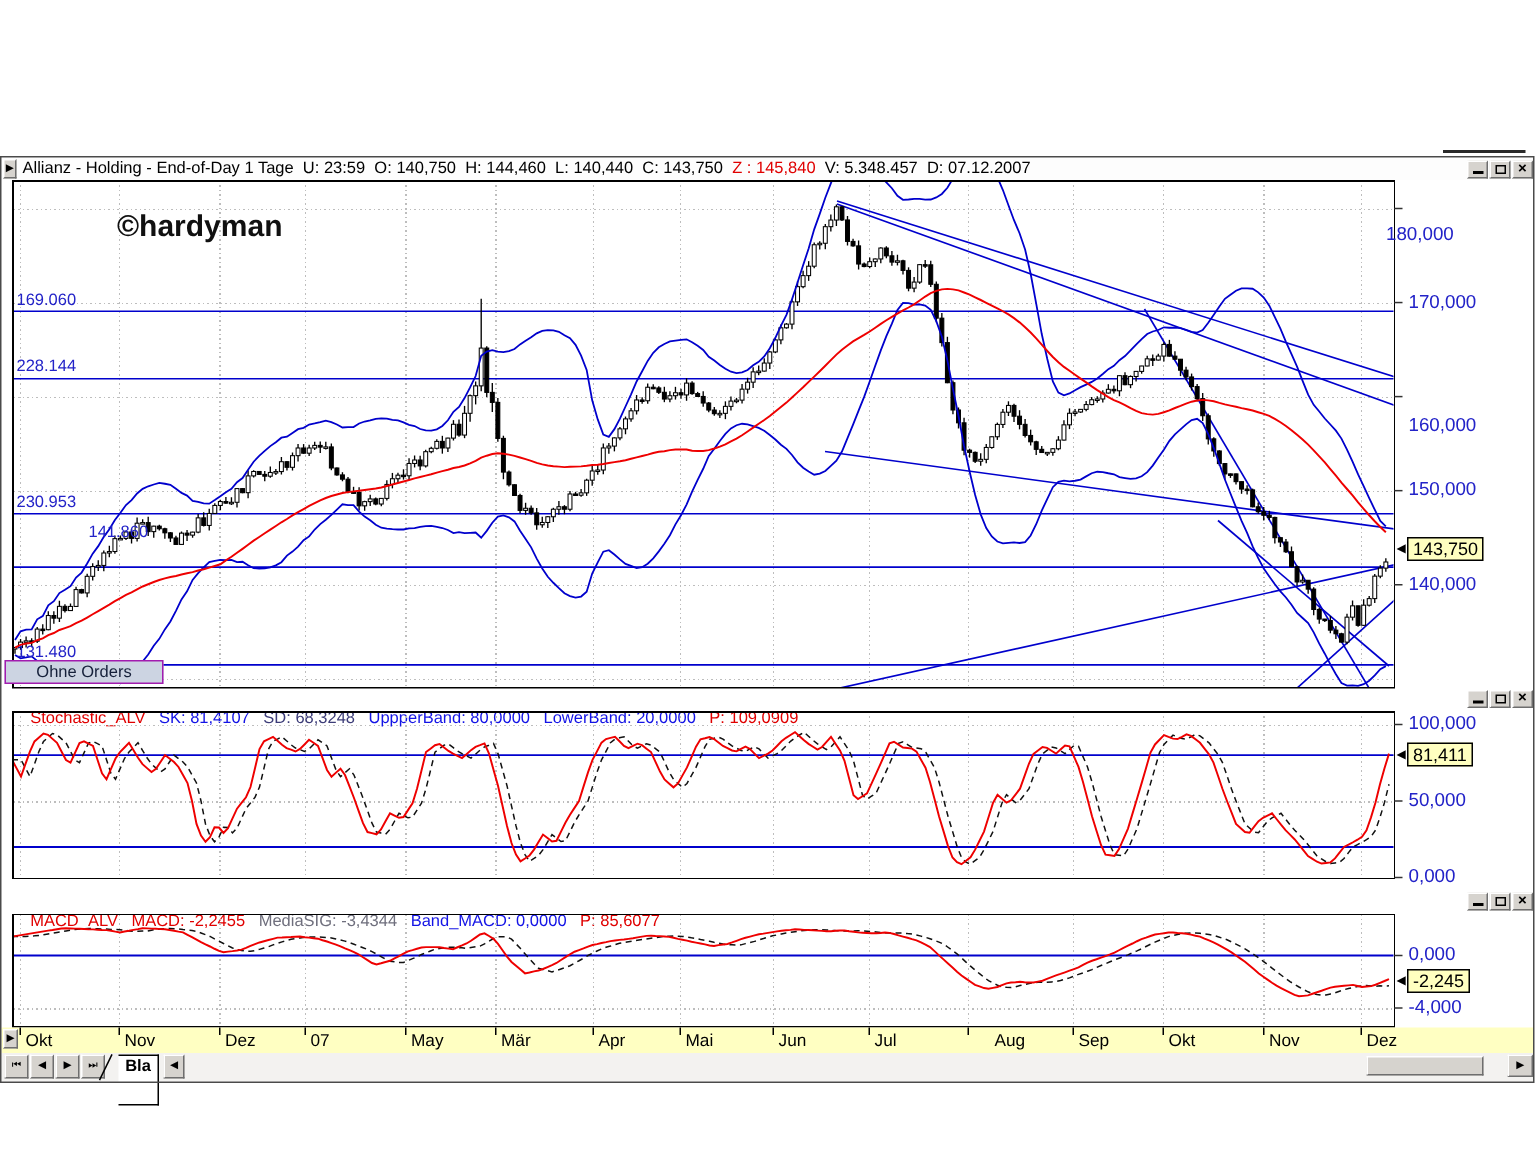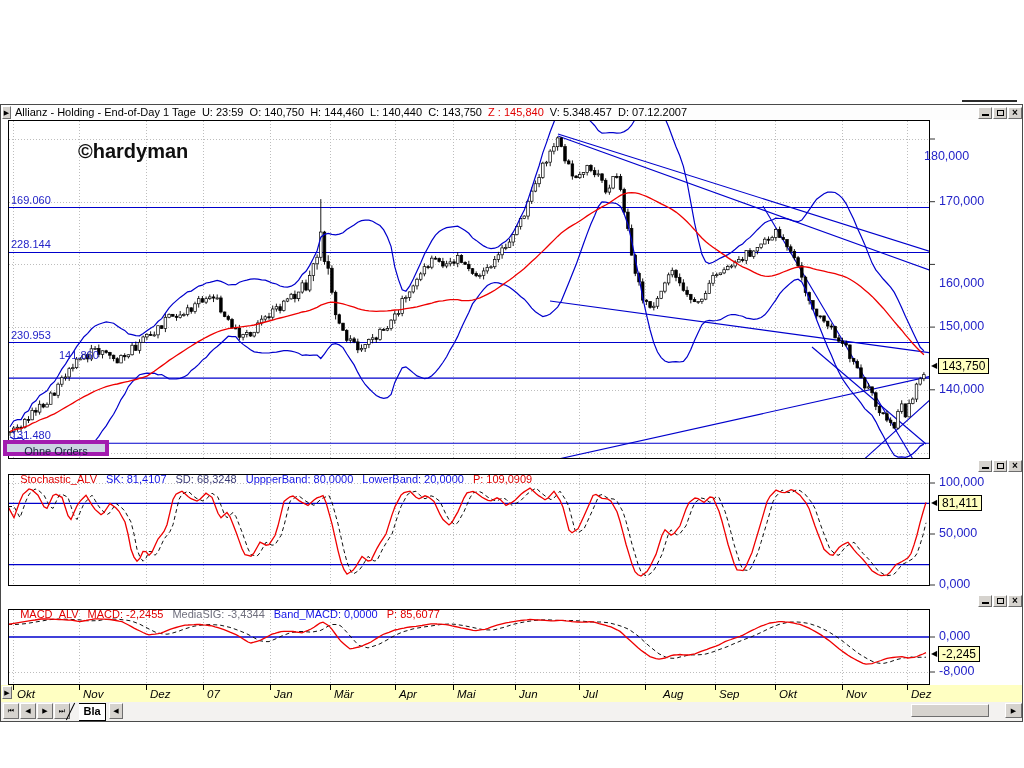--- a/index.html
+++ b/index.html
@@ -17,29 +17,29 @@
   .winbtn .box{position:absolute;left:3px;top:2px;width:7px;height:6px;border:1px solid #000;box-sizing:border-box;}
   .winbtn .x{font-size:10px;line-height:10px;display:block;margin-top:0px;}
   svg{position:absolute;left:0;}
   .axis-label{position:absolute;color:#2323c8;font-size:12.5px;white-space:nowrap;}
   .lvl-label{position:absolute;color:#2323c8;font-size:11px;white-space:nowrap;}
   .ybox{position:absolute;background:#ffffc0;border:1px solid #000;color:#000;font-size:12px;
     padding:0 3px;line-height:14px;white-space:nowrap;}
   .yarrow{position:absolute;color:#000;font-size:8px;line-height:8px;}
   #watermark{position:absolute;left:78px;top:140px;font-size:20px;font-weight:bold;color:#101010;}
   #ohne-orders{position:absolute;left:3px;top:440px;width:106px;height:16px;background:#ccd4e2;
-    border:4px solid #a21caf;box-sizing:border-box;color:#15203a;font-size:11px;line-height:14px;text-align:center;}
+    border:1px solid #a21caf;box-sizing:border-box;color:#15203a;font-size:11px;line-height:14px;text-align:center;}
   .ind-header{position:absolute;left:14px;height:13px;font-size:11px;white-space:pre;}
   .ind-header span{margin-right:9px;}
   #xaxis-strip{left:1px;top:685px;width:1021px;height:17px;background:#ffffc2;}
   .xtick{position:absolute;top:0;width:1px;height:5px;background:#000;}
-  .xlabel{position:absolute;top:3px;font-size:11.5px;color:#000;font-style:italic;}
+  .xlabel{position:absolute;top:3px;font-size:11.5px;color:#000;}
   #tabbar{left:1px;top:702px;width:1021px;height:19px;background:#f3f2f0;}
   .navbtn{width:16px;height:16px;top:1px;font-size:7px;line-height:14px;color:#000;}
-  #tab-bla{position:absolute;left:78px;top:1px;width:27px;height:18px;background:#fff;border:1px solid #000;
+  #tab-bla{position:absolute;left:78px;top:1px;width:27px;height:34px;background:#fff;border:1px solid #000;
     border-left:none;box-sizing:border-box;font-size:11px;font-weight:bold;text-align:center;line-height:15px;}
   #tab-slant{position:absolute;left:69px;top:0px;width:1px;height:19px;background:#000;transform:rotate(26deg);}
   #scroll-thumb{left:910px;top:2px;width:78px;height:13px;}
   #scroll-right{left:1004px;top:1px;width:17px;height:15px;font-size:7px;line-height:13px;}
   #top-artifact{left:962px;top:100px;width:55px;height:2px;background:#2a2a2a;}
 </style>
 </head>
 <body>
 
 <div id="top-artifact" class="abs"></div>
@@ -700,21 +700,21 @@
   <div class="mini-btn" style="left:1px;top:1px;width:10px;height:13px;font-size:7px;line-height:12px;">▶</div>
 <div class="xtick" style="left: 12px;"></div>
     <div class="xlabel" style="left: 16px;">Okt</div>
     <div class="xtick" style="left: 78px;"></div>
     <div class="xlabel" style="left: 82px;">Nov</div>
     <div class="xtick" style="left: 145px;"></div>
     <div class="xlabel" style="left: 149px;">Dez</div>
     <div class="xtick" style="left: 202px;"></div>
     <div class="xlabel" style="left: 206px;">07</div>
     <div class="xtick" style="left: 269px;"></div>
-    <div class="xlabel" style="left: 273px;">Jan</div>
+    <div class="xlabel" style="left: 273px;">May</div>
     <div class="xtick" style="left: 329px;"></div>
     <div class="xlabel" style="left: 333px;">Mär</div>
     <div class="xtick" style="left: 394px;"></div>
     <div class="xlabel" style="left: 398px;">Apr</div>
     <div class="xtick" style="left: 452px;"></div>
     <div class="xlabel" style="left: 456px;">Mai</div>
     <div class="xtick" style="left: 514px;"></div>
     <div class="xlabel" style="left: 518px;">Jun</div>
     <div class="xtick" style="left: 578px;"></div>
     <div class="xlabel" style="left: 582px;">Jul</div>
@@ -751,13 +751,13 @@
 <div class="axis-label" style="left: 939px; top: 381.8px;">140,000</div>
 <div class="lvl-label" style="left: 11px; top: 193.507px;">169.060</div>
 <div class="lvl-label" style="left: 11px; top: 238.484px;">228.144</div>
 <div class="lvl-label" style="left: 11px; top: 328.502px;">230.953</div>
 <div class="lvl-label" style="left: 11px; top: 349px; margin-left: 48px;">141.860</div>
 <div class="lvl-label" style="left: 11px; top: 429.246px;">131.480</div>
 <div class="axis-label" style="left: 939px; top: 475px;">100,000</div>
 <div class="axis-label" style="left: 939px; top: 526px;">50,000</div>
 <div class="axis-label" style="left: 939px; top: 577px;">0,000</div>
 <div class="axis-label" style="left: 939px; top: 629px;">0,000</div>
-<div class="axis-label" style="left: 939px; top: 664px;">-8,000</div>
+<div class="axis-label" style="left: 939px; top: 664px;">-4,000</div>
 
 </body></html>

